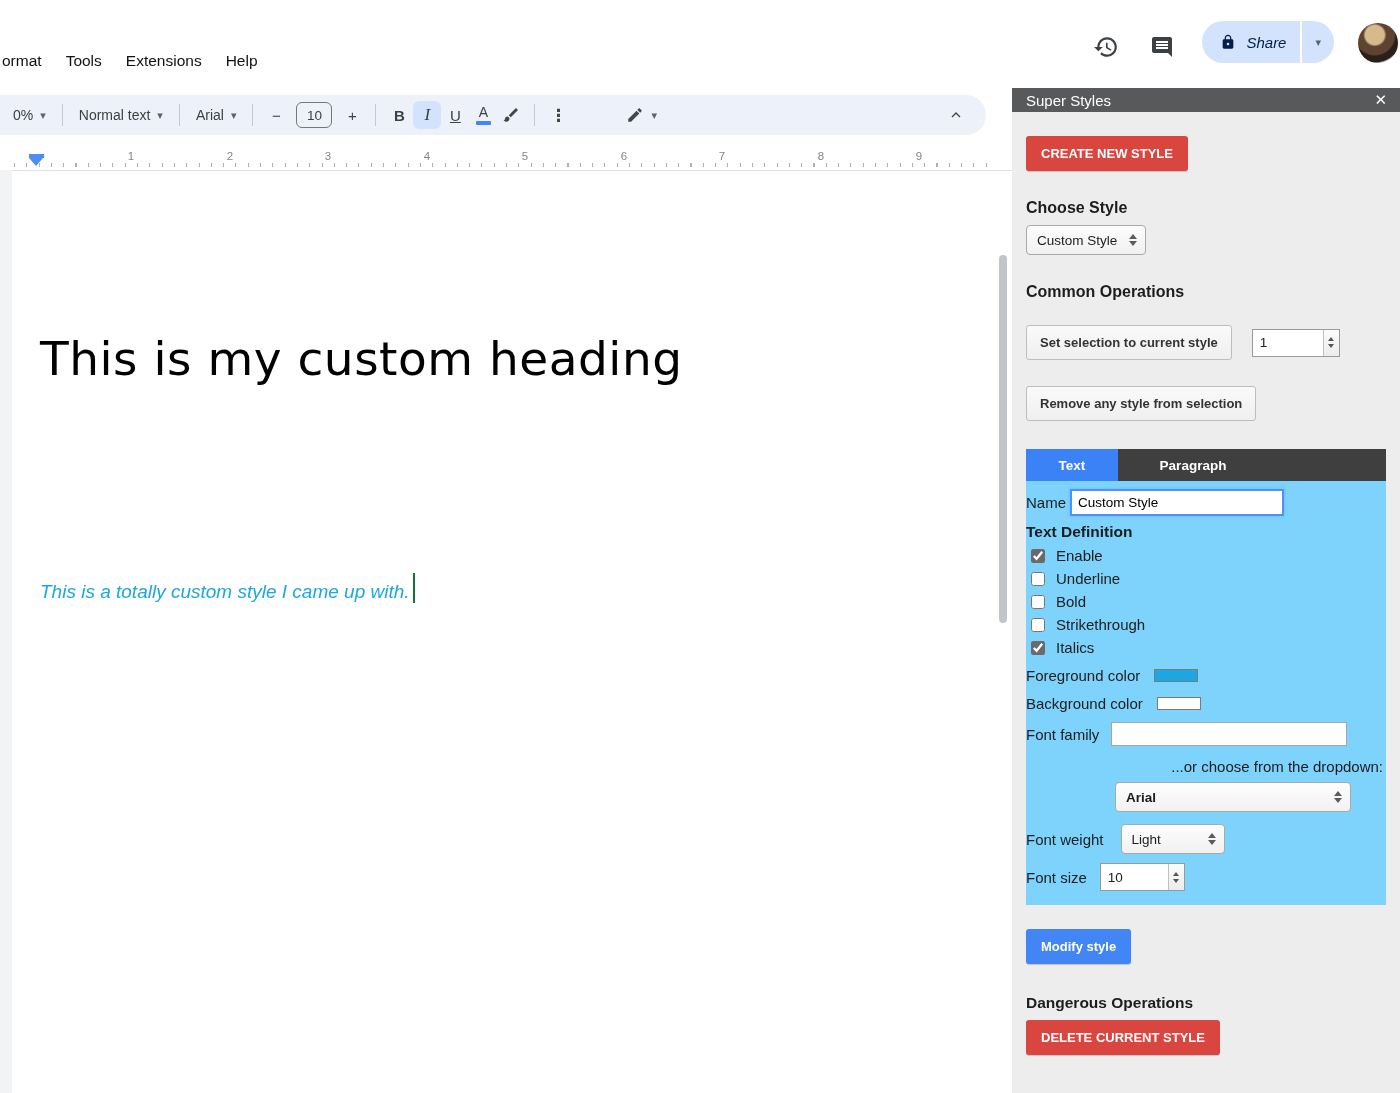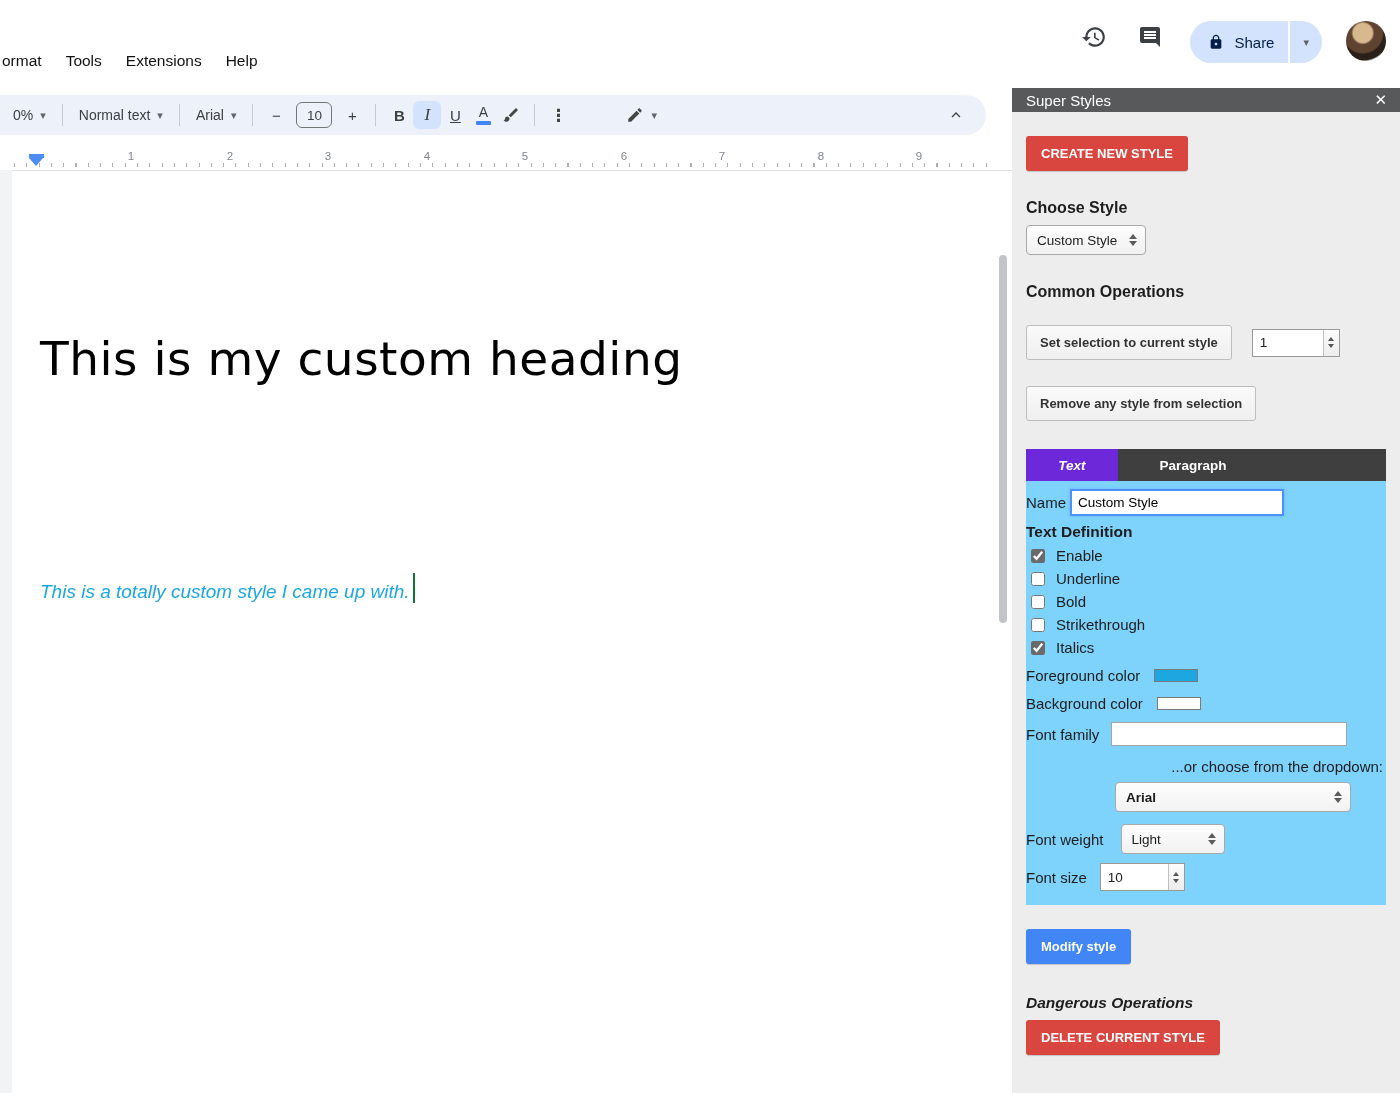--- a/index.html
+++ b/index.html
@@ -3,21 +3,21 @@
 <meta charset="utf-8">
 <style>
   * { margin:0; padding:0; box-sizing:border-box; }
   html,body { width:1400px; height:1093px; }
   body { font-family:"Liberation Sans","DejaVu Sans",sans-serif; background:#fff; color:#202124; overflow:hidden; }
   .app { position:absolute; top:0; left:0; width:1400px; height:1093px; background:#fff; overflow:hidden; }
 
   
   .menubar { position:absolute; top:52px; left:2px; display:flex; gap:24px; font-size:15.5px; color:#111; }
   .menu-item { cursor:pointer; }
-  .top-actions { position:absolute; top:21px; right:14px; display:flex; align-items:flex-start; gap:24px; }
+  .top-actions { position:absolute; top:21px; right:2px; display:flex; align-items:flex-end; gap:24px;font-style:italic; }
   .icon-btn { display:flex; align-items:center; justify-content:center; width:32px; height:32px; cursor:pointer; }
   .icon-btn svg { display:block; }
   .share-pill { display:flex; align-items:center; height:42px; border-radius:21px; background:#d3e3fd; color:#041e49; overflow:hidden; }
   .share-main { display:flex; align-items:center; gap:10px; padding:0 14px 0 18px; height:100%; font-size:15px; font-weight:500; cursor:pointer; }
   .share-sep { width:2px; height:42px; background:#fff; }
   .share-caret { padding:0 13px; height:100%; display:flex; align-items:center; cursor:pointer; }
   .caret { font-size:11px; color:#5f6368; }
   .avatar { width:40px; height:40px; border-radius:50%; cursor:pointer;
     background: radial-gradient(circle at 42% 30%, #d8b98e 0 26%, #5d4330 32% 54%, #2b2019 58% 74%, #cfd6dd 78%); }
 
@@ -79,21 +79,21 @@
     background:linear-gradient(#fcfcfc,#ececec); cursor:pointer; }
   .stp i { display:block; width:0; height:0; border-left:3.5px solid transparent; border-right:3.5px solid transparent; }
   .stp .up { border-bottom:4px solid #555; }
   .stp .dn { border-top:4px solid #555; }
   .nb-set { width:88px; } .nb-fs { width:85px; }
   .remove-btn { margin-top:26px; }
 
   .style-editor { margin-top:28px; }
   .tabs { display:flex; height:32px; background:#3f3f3f; color:#fff; font-weight:bold; font-size:13.5px; }
   .tab { display:flex; align-items:center; justify-content:center; cursor:pointer; }
-  .tab-text { width:92px; background:#6d28d9;font-style:italic; }
+  .tab-text { width:92px; background:#3b82f6; }
   .tab-paragraph { width:150px; }
   .panel { background:#7dd3fc; padding:5px 0 14px 0; }
   .name-row { display:flex; align-items:center; margin-top:3px; }
   .name-input { margin-left:4px; width:214px; height:27px; border:2px solid #4d90fe; box-shadow:0 0 3px rgba(77,144,254,.45);
     background:#fff; font-size:13.5px; padding:0 6px; font-family:inherit; outline:none; }
   .text-def { font-weight:bold; font-size:15.5px; margin-top:7px; }
   .chk-row { display:flex; align-items:center; gap:11px; margin-top:6px; padding-left:5px; }
   .chk-row input { width:14px; height:14px; accent-color:#6a6a6a; }
   .color-row { display:flex; align-items:center; margin-top:11px; }
   .swatch { width:44px; height:13px; border:1px solid #7a7a7a; margin-left:14px; }
@@ -101,21 +101,21 @@
   .ff-input { margin-left:12px; width:236px; height:24px; border:1px solid #a5a5a5; background:#fff; padding:0 6px; font-size:13.5px; font-family:inherit; }
   .hint { text-align:right; margin-top:12px; padding-right:3px; }
   .font-dd { margin:7px 0 0 89px; width:236px; height:30px; display:flex; align-items:center; justify-content:space-between;
     padding:0 8px 0 10px; background:linear-gradient(#fdfdfd,#f2f2f2); border:1px solid #a9a9a9; border-radius:4px;
     font-weight:bold; font-size:13.5px; cursor:pointer; }
   .fw-row { display:flex; align-items:center; margin-top:12px; }
   .fw-sel { margin-left:17px; width:104px; justify-content:space-between; }
   .fs-row { display:flex; align-items:center; margin-top:9px; }
   .fs-row .numbox { margin-left:13px; }
   .modify-btn { margin-top:24px; }
-  .dangerous { font-weight:bold; font-size:15.5px; margin-top:30px;font-style:italic; }
+  .dangerous { font-weight:bold; font-size:15.5px; margin-top:30px; }
   .delete-btn { margin-top:8px; }
 </style>
 </head>
 <body>
 
 <div class="app">
 
   <div class="menubar">
     <span class="menu-item">ormat</span>
     <span class="menu-item">Tools</span>

